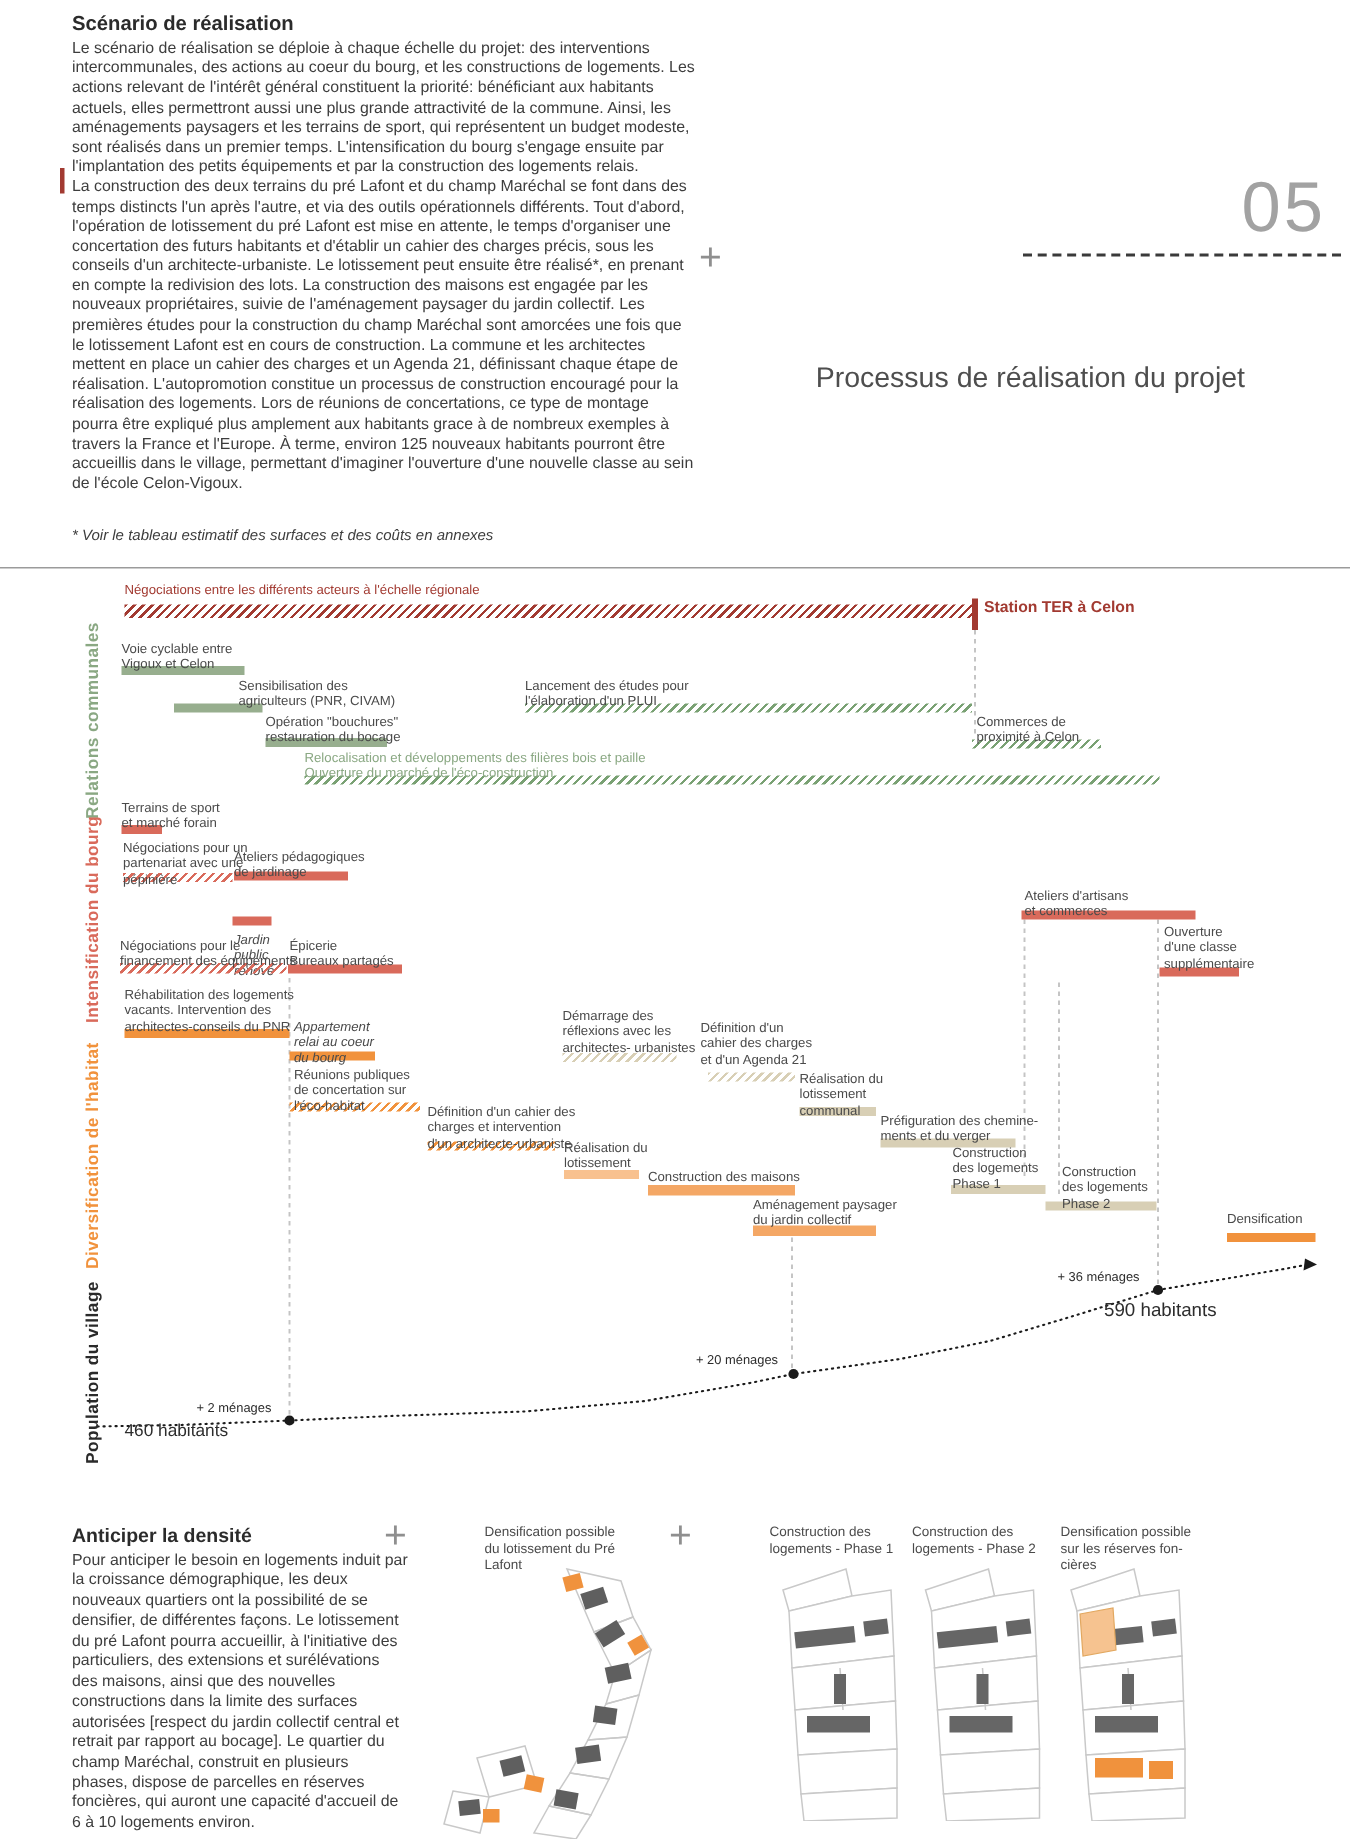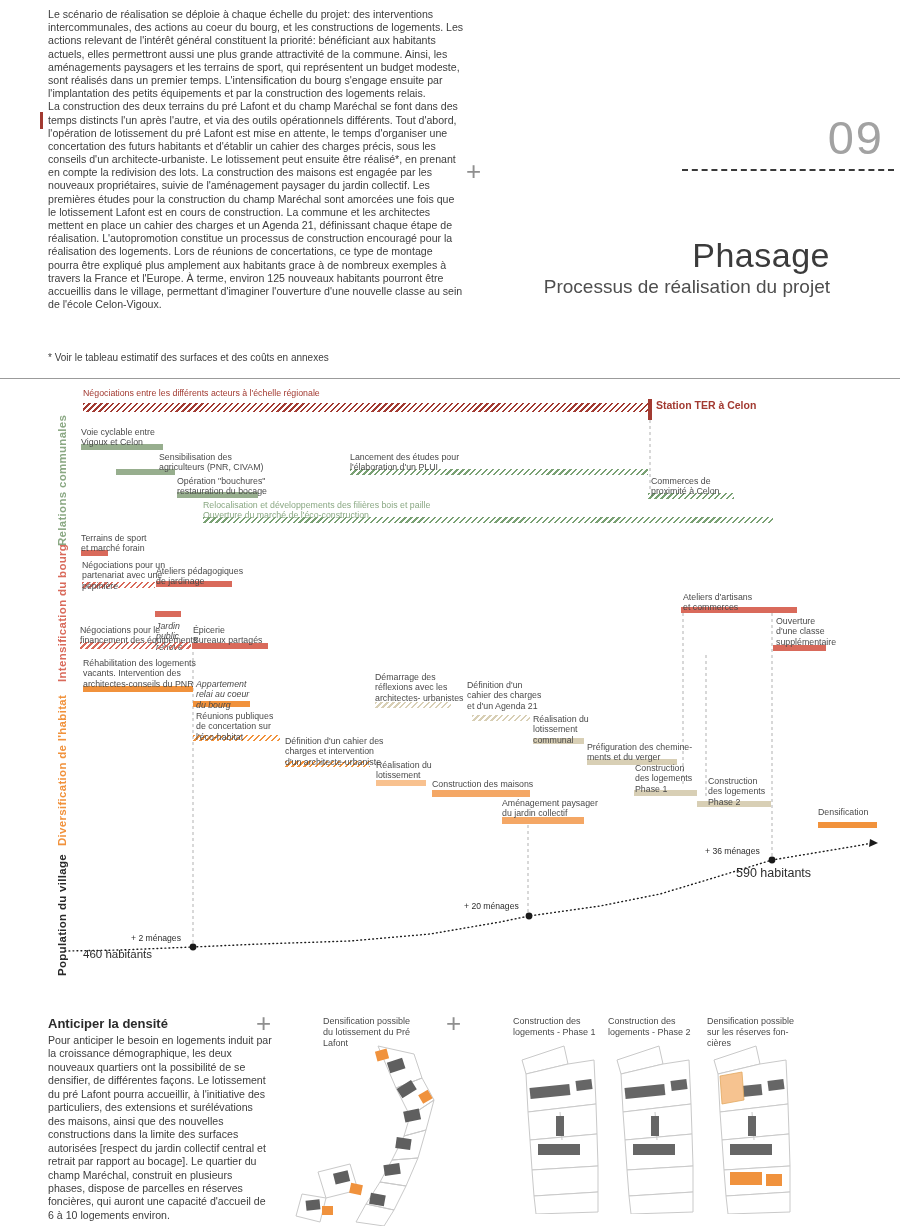--- a/index.html
+++ b/index.html
@@ -2,21 +2,21 @@
 <html><head>
 <meta charset="utf-8">
 <style>
   html,body{margin:0;padding:0}
   body{width:900px;height:1226px;position:relative;background:#fff;overflow:hidden;
        font-family:"Liberation Sans",sans-serif;color:#3c3c3c}
   
   #intro{position:absolute;left:48px;top:8px;width:416px}
   #intro h1{font-size:13.5px;margin:0 0 3px 0;color:#2b2b2b}
   #intro p{font-size:10.6px;line-height:1.245;margin:0;color:#3d3d3d}
-  #footnote{position:absolute;left:48px;top:352px;font-size:10px;color:#3d3d3d}
+  #footnote{position:absolute;left:48px;top:352px;font-size:10px;font-style:italic;color:#3d3d3d}
   #red-tick{position:absolute;left:40px;top:112px;width:3px;height:17px;background:#a23a31}
   
   #page-number{position:absolute;right:16px;top:110px;font-size:47px;font-weight:200;color:#a2a2a2;letter-spacing:2px}
   #dash-rule{position:absolute;right:6px;top:169px;width:212px;border-top:2px dashed #3a3a3a}
   #title-block{position:absolute;right:70px;top:238px;text-align:right}
   #title-block .t{font-size:34px;font-weight:300;color:#3b3b3b;line-height:1;letter-spacing:.5px}
   #title-block .s{font-size:19px;color:#4e4e4e;margin-top:4px}
   .plus{position:absolute;font-size:26px;font-weight:200;color:#8f8f8f;line-height:1}
   #divider{position:absolute;left:0;top:378px;width:900px;height:1px;background:#9b9b9b}
   
@@ -35,31 +35,31 @@
   #bottom-text{position:absolute;left:48px;top:1016px;width:224px}
   #bottom-text h2{font-size:13px;margin:0 0 3px 0;color:#2b2b2b}
   #bottom-text p{font-size:10.6px;line-height:1.27;margin:0;color:#3d3d3d}
   .map-label{position:absolute;top:1016px;font-size:9px;line-height:1.2;color:#4a4a4a;white-space:pre}
   .qmap{position:absolute;top:1042px;width:86px;height:172px}
 </style>
 </head>
 <body>
 
 <div id="intro">
+  <h1>Scénario de réalisation</h1>
   <p>Le scénario de réalisation se déploie à chaque échelle du projet: des interventions intercommunales, des actions au coeur du bourg, et les constructions de logements. Les actions relevant de l'intérêt général constituent la priorité: bénéficiant aux habitants actuels, elles permettront aussi une plus grande attractivité de la commune. Ainsi, les aménagements paysagers et les terrains de sport, qui représentent un budget modeste, sont réalisés dans un premier temps. L'intensification du bourg s'engage ensuite par l'implantation des petits équipements et par la construction des logements relais.</p>
   <p>La construction des deux terrains du pré Lafont et du champ Maréchal se font dans des temps distincts l'un après l'autre, et via des outils opérationnels différents. Tout d'abord, l'opération de lotissement du pré Lafont est mise en attente, le temps d'organiser une concertation des futurs habitants et d'établir un cahier des charges précis, sous les conseils d'un architecte-urbaniste. Le lotissement peut ensuite être réalisé*, en prenant en compte la redivision des lots. La construction des maisons est engagée par les nouveaux propriétaires, suivie de l'aménagement paysager du jardin collectif. Les premières études pour la construction du champ Maréchal sont amorcées une fois que le lotissement Lafont est en cours de construction. La commune et les architectes mettent en place un cahier des charges et un Agenda 21, définissant chaque étape de réalisation. L'autopromotion constitue un processus de construction encouragé pour la réalisation des logements. Lors de réunions de concertations, ce type de montage pourra être expliqué plus amplement aux habitants grace à de nombreux exemples à travers la France et l'Europe. À terme, environ 125 nouveaux habitants pourront être accueillis dans le village, permettant d'imaginer l'ouverture d'une nouvelle classe au sein de l'école Celon-Vigoux.</p>
 </div>
 <div id="red-tick"></div>
 <div id="footnote">* Voir le tableau estimatif des surfaces et des coûts en annexes</div>
 
-<div id="page-number">09</div>
+<div id="page-number">05</div>
 <div id="dash-rule"></div>
 <div class="plus" style="left:466px;top:158px">+</div>
 <div id="title-block">
-  <div class="t">Phasage</div>
   <div class="s">Processus de réalisation du projet</div>
 </div>
 <div id="divider"></div>
 
 <svg id="diagram-svg" viewBox="0 0 900 1226">
   <g id="guides-g">
       <line x1="650" x2="650" y1="420" y2="491" stroke="#c4c4c4" stroke-width="1.3" stroke-dasharray="3 3"></line>
       <line x1="193" x2="193" y1="652" y2="944" stroke="#c4c4c4" stroke-width="1.3" stroke-dasharray="3 3"></line>
       <line x1="528" x2="528" y1="825" y2="912" stroke="#c4c4c4" stroke-width="1.3" stroke-dasharray="3 3"></line>
       <line x1="772" x2="772" y1="613" y2="856" stroke="#c4c4c4" stroke-width="1.3" stroke-dasharray="3 3"></line>

